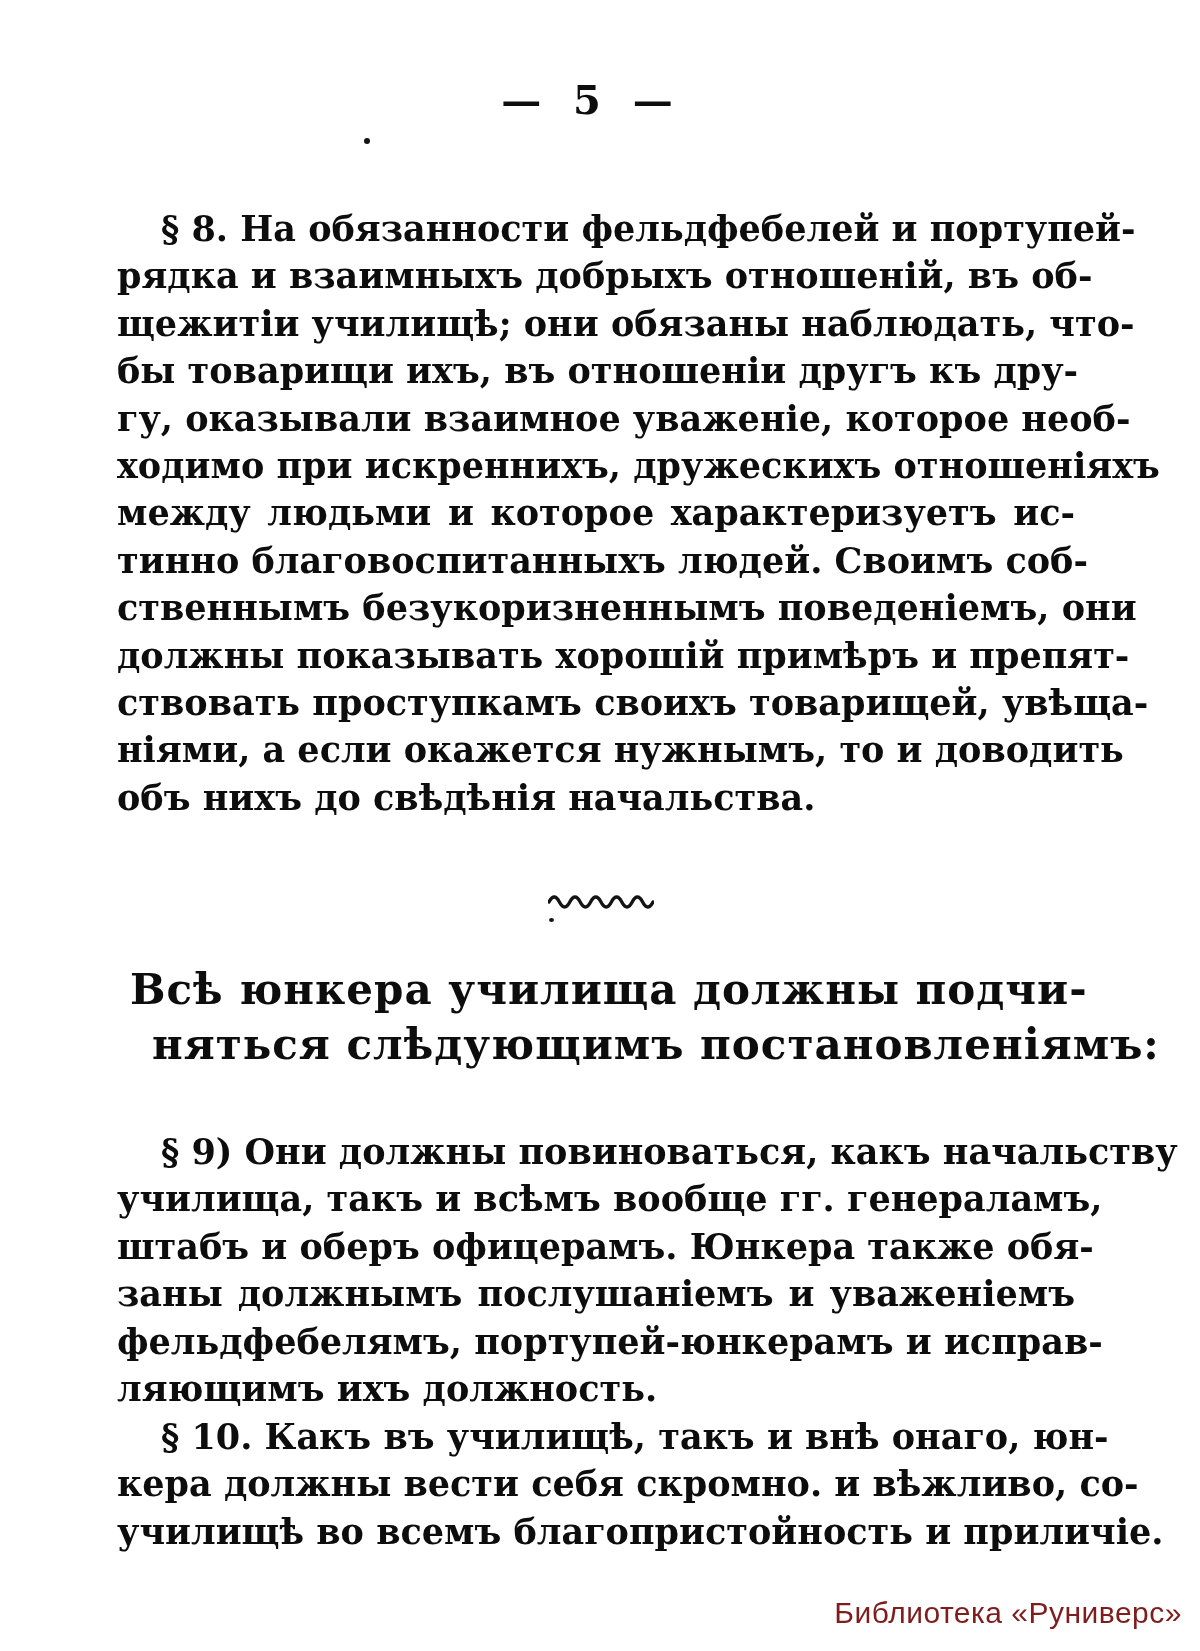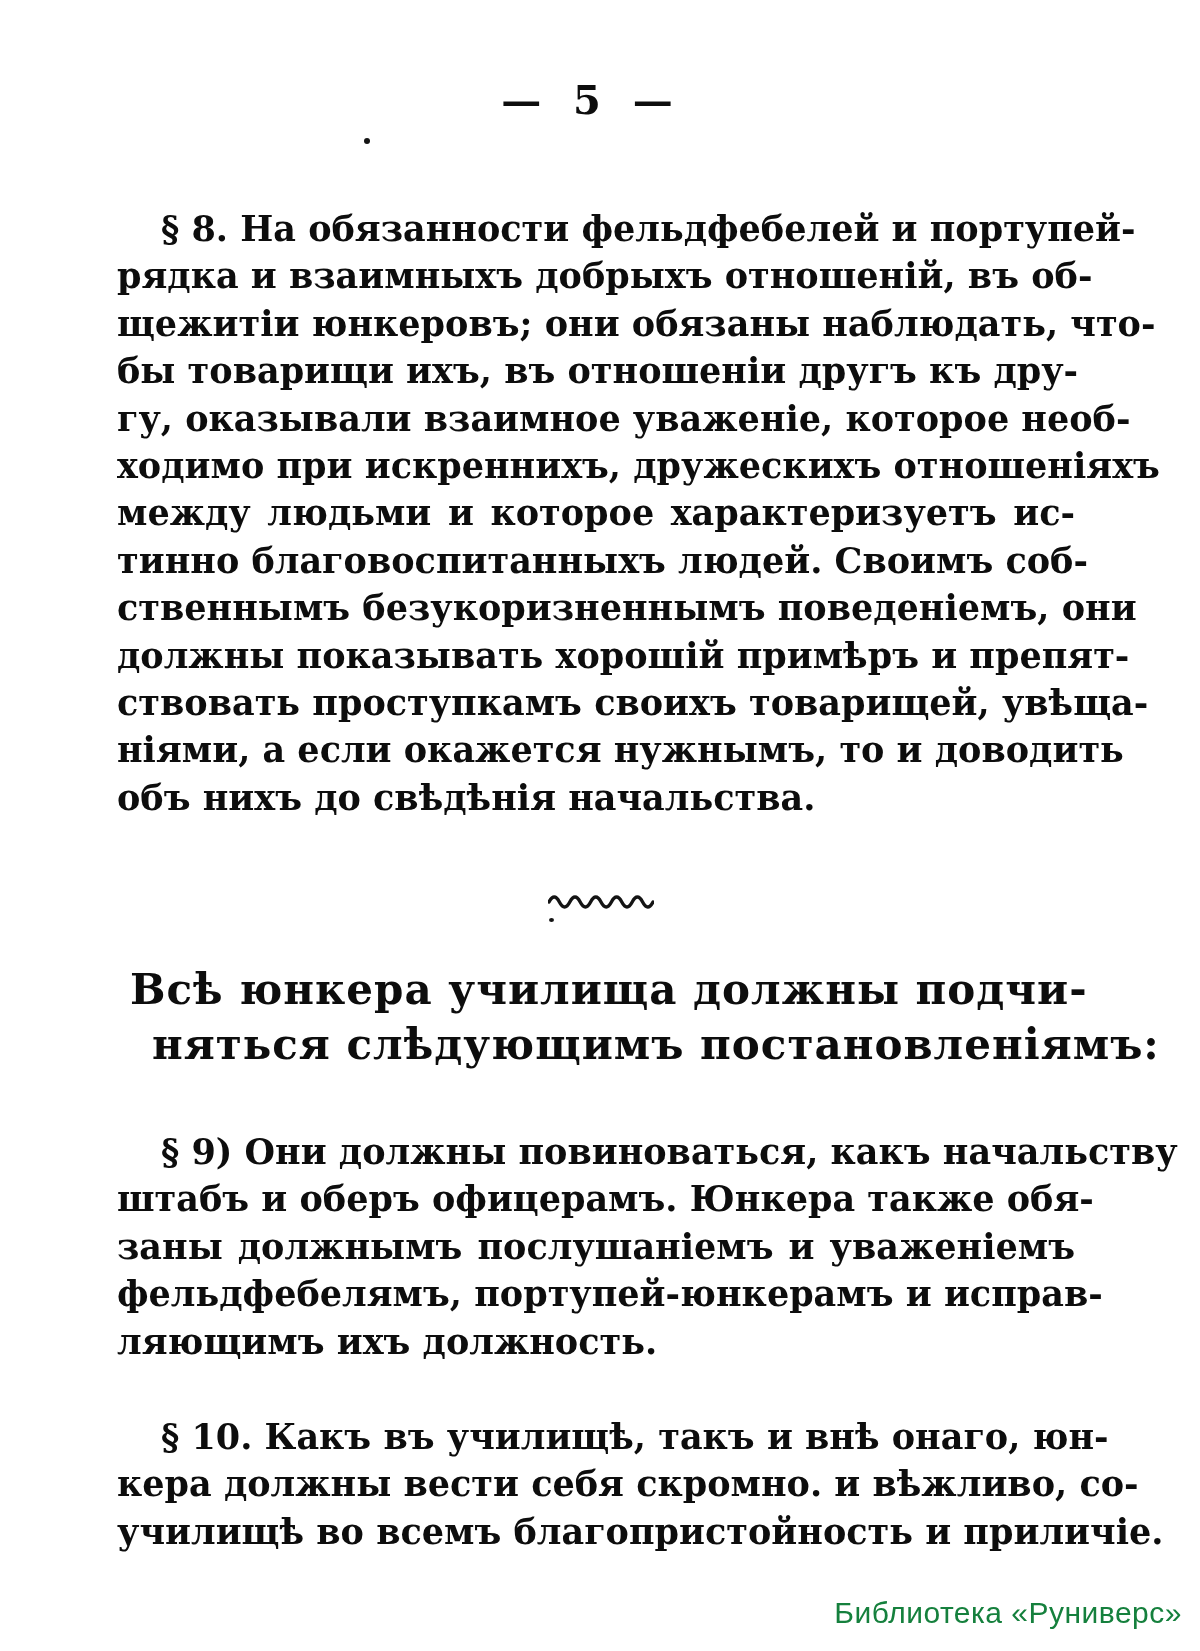--- a/index.html
+++ b/index.html
@@ -80,37 +80,37 @@
   }
   .dot1 { left: 364px; top: 138px; width: 6px; height: 6px; }
   .dot2 { left: 549px; top: 918px; width: 5px; height: 4px; }
   .watermark {
     position: absolute;
     top: 1596px;
     right: 18px;
     font-family: "Liberation Sans", "DejaVu Sans", sans-serif;
     font-size: 30px;
     font-weight: 400;
-    color: #15803d;
+    color: #7f1d1d;
     letter-spacing: 0.5px;
   }
 </style>
 </head>
 <body>
 
 <div class="sheet">
 
   <div class="pagenum">— 5 —</div>
 
   <div class="ink-dot dot1"></div>
 
   <div class="para p8">
     <span class="line indent">§ 8. На обязанности фельдфебелей и портупей-</span>
     <span class="line">рядка и взаимныхъ добрыхъ отношеній, въ об-</span>
-    <span class="line">щежитіи юнкеровъ; они обязаны наблюдать, что-</span>
+    <span class="line">щежитіи училищѣ; они обязаны наблюдать, что-</span>
     <span class="line">бы товарищи ихъ, въ отношеніи другъ къ дру-</span>
     <span class="line">гу, оказывали взаимное уваженіе, которое необ-</span>
     <span class="line">ходимо при искреннихъ, дружескихъ отношеніяхъ</span>
     <span class="line">между людьми и которое характеризуетъ ис-</span>
     <span class="line">тинно благовоспитанныхъ людей. Своимъ соб-</span>
     <span class="line">ственнымъ безукоризненнымъ поведеніемъ, они</span>
     <span class="line">должны показывать хорошій примѣръ и препят-</span>
     <span class="line">ствовать проступкамъ своихъ товарищей, увѣща-</span>
     <span class="line">ніями, а если окажется нужнымъ, то и доводить</span>
     <span class="line last">объ нихъ до свѣдѣнія начальства.</span>
@@ -122,20 +122,21 @@
 
   <div class="ink-dot dot2"></div>
 
   <div class="heading">
     <span class="hline">Всѣ юнкера училища должны подчи-</span>
     <span class="hline hline2">няться слѣдующимъ постановленіямъ:</span>
   </div>
 
   <div class="para p9">
     <span class="line indent">§ 9) Они должны повиноваться, какъ начальству</span>
+    <span class="line">училища, такъ и всѣмъ вообще гг. генераламъ,</span>
     <span class="line">штабъ и оберъ офицерамъ. Юнкера также обя-</span>
     <span class="line">заны должнымъ послушаніемъ и уваженіемъ</span>
     <span class="line">фельдфебелямъ, портупей-юнкерамъ и исправ-</span>
     <span class="line last">ляющимъ ихъ должность.</span>
   </div>
 
   <div class="para p10">
     <span class="line indent">§ 10. Какъ въ училищѣ, такъ и внѣ онаго, юн-</span>
     <span class="line">кера должны вести себя скромно. и вѣжливо, со-</span>
     <span class="line">училищѣ во всемъ благопристойность и приличіе.</span>

